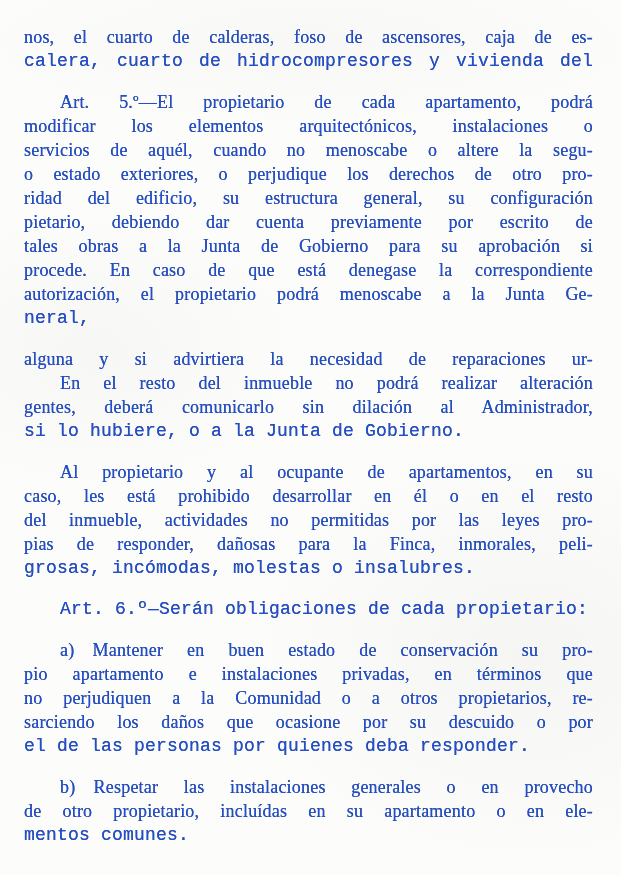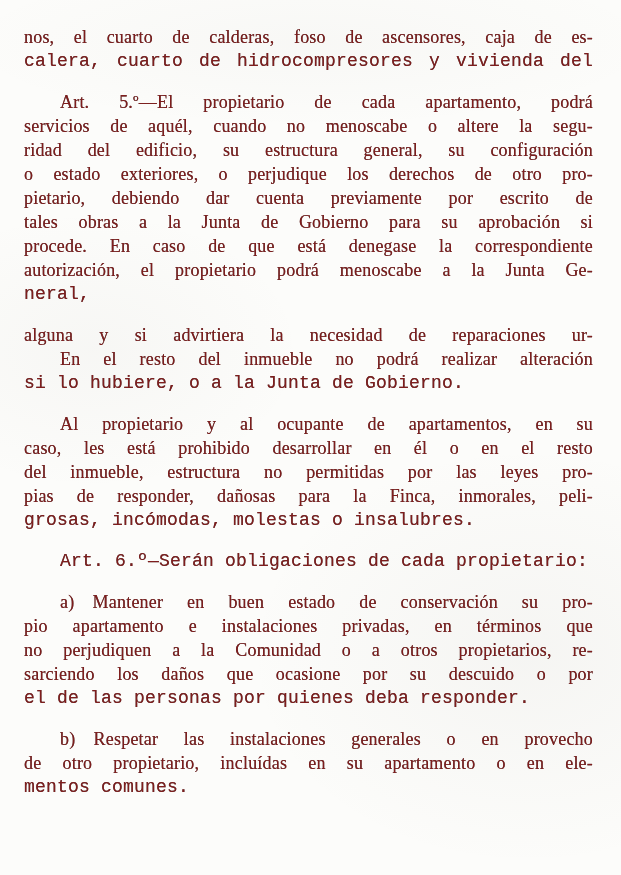--- a/index.html
+++ b/index.html
@@ -54,45 +54,47 @@
     font-family: Liberation Mono, monospace;
   }
   .line.indent {
     text-indent: 36px;
   }
 </style>
 </head>
 <body>
 
 <div class="page">
-  <div class="text-block" id="text-block" style="color: #7f1d1d;">
+  <div class="text-block" id="text-block" style="color: #1d4ed8;">
       <div class="para">
         <div class="line">nos, el cuarto de calderas, foso de ascensores, caja de es-</div>
         <div class="line last">calera, cuarto de hidrocompresores y vivienda del portero.</div>
       </div>
       <div class="para">
         <div class="line indent">Art. 5.º—El propietario de cada apartamento, podrá</div>
+        <div class="line">modificar los elementos arquitectónicos, instalaciones o</div>
         <div class="line">servicios de aquél, cuando no menoscabe o altere la segu-</div>
+        <div class="line">o estado exteriores, o perjudique los derechos de otro pro-</div>
         <div class="line">ridad del edificio, su estructura general, su configuración</div>
-        <div class="line">o estado exteriores, o perjudique los derechos de otro pro-</div>
         <div class="line">pietario, debiendo dar cuenta previamente por escrito de</div>
         <div class="line">tales obras a la Junta de Gobierno para su aprobación si</div>
         <div class="line">procede. En caso de que está denegase la correspondiente</div>
         <div class="line">autorización, el propietario podrá menoscabe a la Junta Ge-</div>
         <div class="line last">neral,</div>
       </div>
       <div class="para">
         <div class="line">alguna y si advirtiera la necesidad de reparaciones ur-</div>
         <div class="line indent">En el resto del inmueble no podrá realizar alteración</div>
+        <div class="line">gentes, deberá comunicarlo sin dilación al Administrador,</div>
         <div class="line last">si lo hubiere, o a la Junta de Gobierno.</div>
       </div>
       <div class="para">
         <div class="line indent">Al propietario y al ocupante de apartamentos, en su</div>
         <div class="line">caso, les está prohibido desarrollar en él o en el resto</div>
-        <div class="line">del inmueble, estructura no permitidas por las leyes pro-</div>
+        <div class="line">del inmueble, actividades no permitidas por las leyes pro-</div>
         <div class="line">pias de responder, dañosas para la Finca, inmorales, peli-</div>
         <div class="line last">grosas, incómodas, molestas o insalubres.</div>
       </div>
       <div class="para">
         <div class="line last indent">Art. 6.º—Serán obligaciones de cada propietario:</div>
       </div>
       <div class="para">
         <div class="line indent">a) Mantener en buen estado de conservación su pro-</div>
         <div class="line">pio apartamento e instalaciones privadas, en términos que</div>
         <div class="line">no perjudiquen a la Comunidad o a otros propietarios, re-</div>

